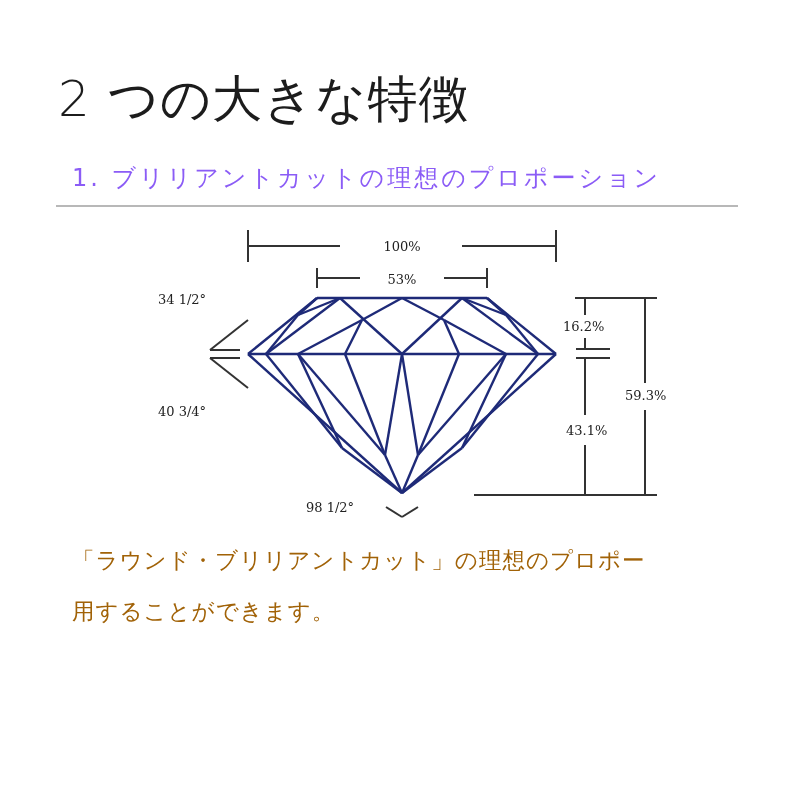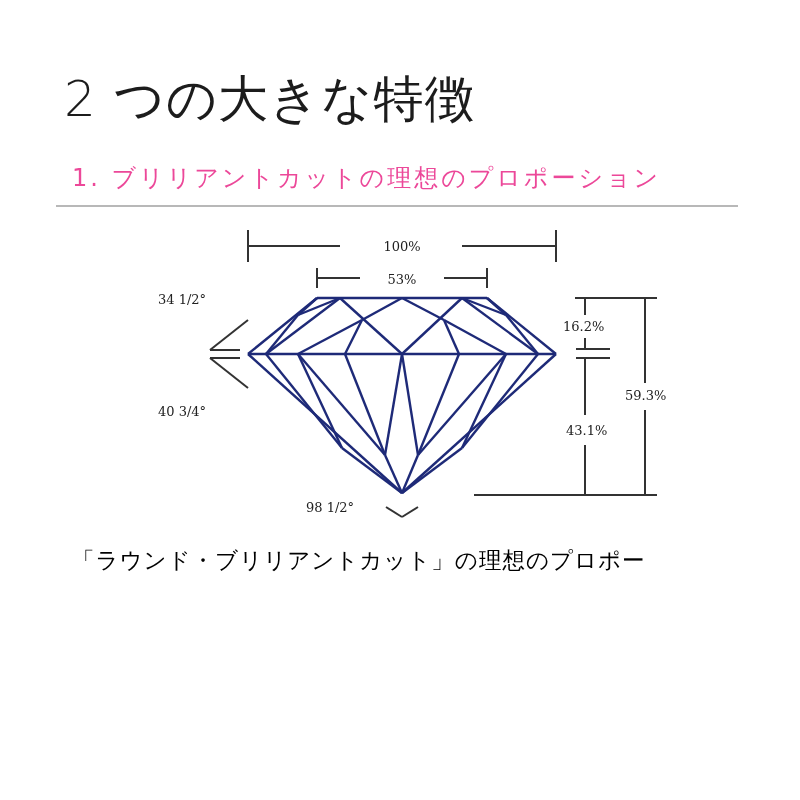--- a/index.html
+++ b/index.html
@@ -1,26 +1,26 @@
 <!DOCTYPE html>
 <html><head>
   <meta charset="utf-8">
   <style>
     html, body { margin: 0; padding: 0; background: #ffffff; }
     body { width: 800px; height: 800px; position: relative; overflow: hidden;
            font-family: "DejaVu Sans", "Liberation Sans", sans-serif; color: #1a1a1a; }
-    .title { position: absolute; left: 64px; top: 66px; font-size: 50px; font-weight: 300;
+    .title { position: absolute; left: 58px; top: 66px; font-size: 50px; font-weight: 300;
              letter-spacing: 1px; color: #1c1c1c; white-space: nowrap; }
-    .subtitle { position: absolute; left: 72px; top: 162px; font-size: 24px; color: #ec4899;
+    .subtitle { position: absolute; left: 72px; top: 162px; font-size: 24px; color: #8b5cf6;
                 letter-spacing: 3px; white-space: nowrap; }
     .rule { position: absolute; left: 56px; top: 205px; width: 682px; height: 2px; background: #b8b8b8; }
     .diagram { position: absolute; left: 0; top: 0; width: 800px; height: 540px; }
     .dlabel { font-family: "DejaVu Serif", "Liberation Serif", serif; font-size: 13px; fill: #222; }
     .body-text { position: absolute; left: 72px; top: 535px; width: 700px; font-size: 22.5px;
-                 line-height: 51px; color: #000000; letter-spacing: 1px; }
+                 line-height: 51px; color: #a16207; letter-spacing: 1px; }
     .body-text div { white-space: nowrap; }
   </style>
 </head>
 <body>
 
 <div class="title">2 つの大きな特徴</div>
 <div class="subtitle">1. ブリリアントカットの理想のプロポーション</div>
 <div class="rule"></div>
 
 <svg class="diagram" viewBox="0 0 800 540" xmlns="http://www.w3.org/2000/svg">
@@ -107,13 +107,14 @@
   <text class="dlabel" x="158" y="304">34 1/2°</text>
   <text class="dlabel" x="158" y="416">40 3/4°</text>
   <text class="dlabel" x="306" y="512">98 1/2°</text>
   <text class="dlabel" x="563" y="331">16.2%</text>
   <text class="dlabel" x="566" y="435">43.1%</text>
   <text class="dlabel" x="625" y="400">59.3%</text>
 </svg>
 
 <div class="body-text">
   <div>「ラウンド・ブリリアントカット」の理想のプロポー</div>
+  <div>用することができます。</div>
 </div>
 
 </body></html>

